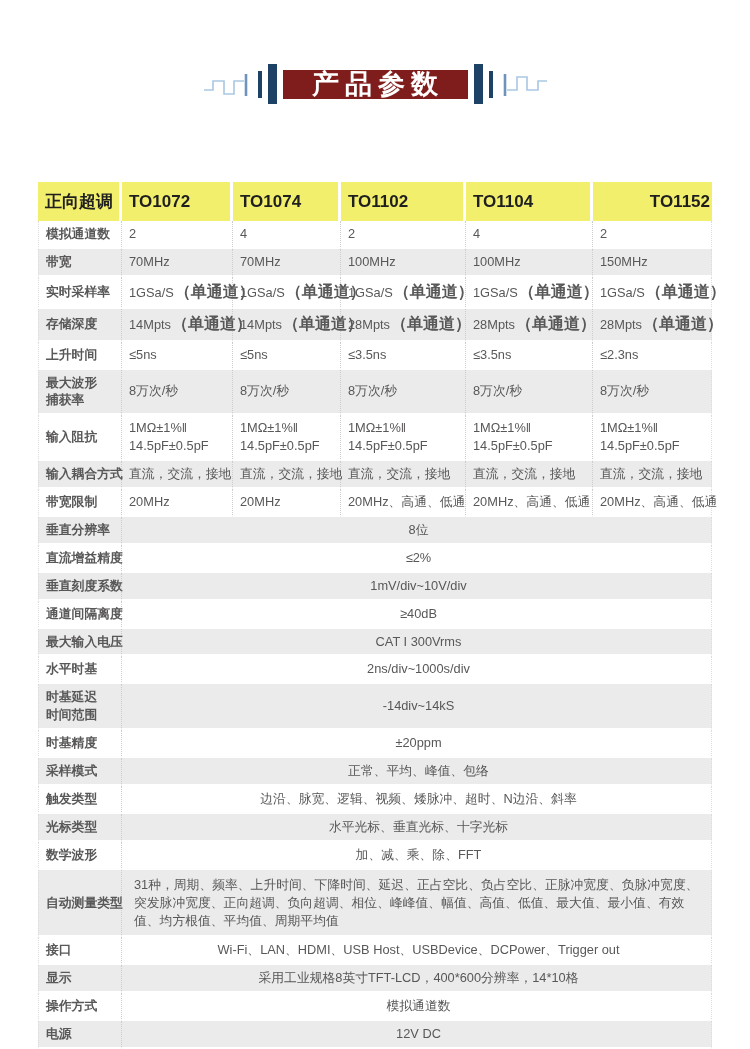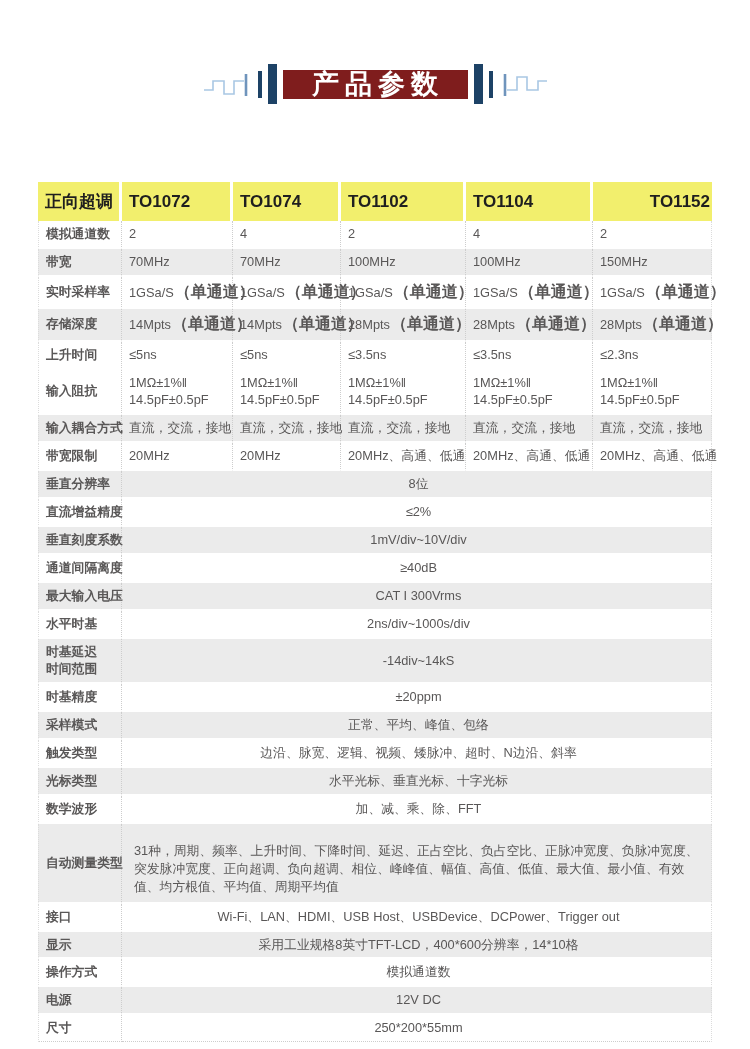--- a/index.html
+++ b/index.html
@@ -39,21 +39,21 @@
     padding:4px 3px 4px 7px;background:#ffffff;
     border-bottom:2px solid #ffffff;border-right:1px dotted #cdcdcd;
   }
   table.spec td:first-child{border-left:1px dotted #dcdcdc;}
   table.spec td:last-child{border-right:1px dotted #dcdcdc;}
   table.spec tr.alt td{background:#ebebeb;margin-top:24px;}
   table.spec tbody tr:last-child td{border-bottom:1px dotted #cdcdcd;}
   td.label{white-space:nowrap;font-weight:bold;}
   td.cell{white-space:nowrap;overflow:visible;}
   td.span{text-align:center;border-right:1px dotted #dcdcdc;}
-  td.span.long{text-align:left;padding:18px 10px 6px 12px;}
+  td.span.long{text-align:left;padding:6px 10px 6px 12px;}
   .note{font-size:16px;font-weight:bold;margin-left:1px;}
 </style>
 </head>
 <body>
 
 <div class="banner-wrap">
   <svg class="pulse-svg" width="50" height="34" viewBox="0 0 50 34">
     <path d="M2 23 h9 v-9 h11 v13 h10 v-13 h10" fill="none" stroke="#a9c7e4" stroke-width="1.6"></path>
     <line x1="44" y1="7" x2="44" y2="29" stroke="#6f94bc" stroke-width="2.6"></line>
   </svg>
@@ -123,20 +123,28 @@
         <td class="cell">28Mpts<span class="note">（单通道）</span></td>
       </tr>
       <tr>
         <td class="label">上升时间</td>
         <td class="cell">≤5ns</td>
         <td class="cell">≤5ns</td>
         <td class="cell">≤3.5ns</td>
         <td class="cell">≤3.5ns</td>
         <td class="cell">≤2.3ns</td>
       </tr>
+      <tr class="alt">
+        <td class="label">最大波形<br>捕获率</td>
+        <td class="cell">8万次/秒</td>
+        <td class="cell">8万次/秒</td>
+        <td class="cell">8万次/秒</td>
+        <td class="cell">8万次/秒</td>
+        <td class="cell">8万次/秒</td>
+      </tr>
       <tr>
         <td class="label">输入阻抗</td>
         <td class="cell">1MΩ±1%‖<br>14.5pF±0.5pF</td>
         <td class="cell">1MΩ±1%‖<br>14.5pF±0.5pF</td>
         <td class="cell">1MΩ±1%‖<br>14.5pF±0.5pF</td>
         <td class="cell">1MΩ±1%‖<br>14.5pF±0.5pF</td>
         <td class="cell">1MΩ±1%‖<br>14.5pF±0.5pF</td>
       </tr>
       <tr class="alt">
         <td class="label">输入耦合方式</td>

